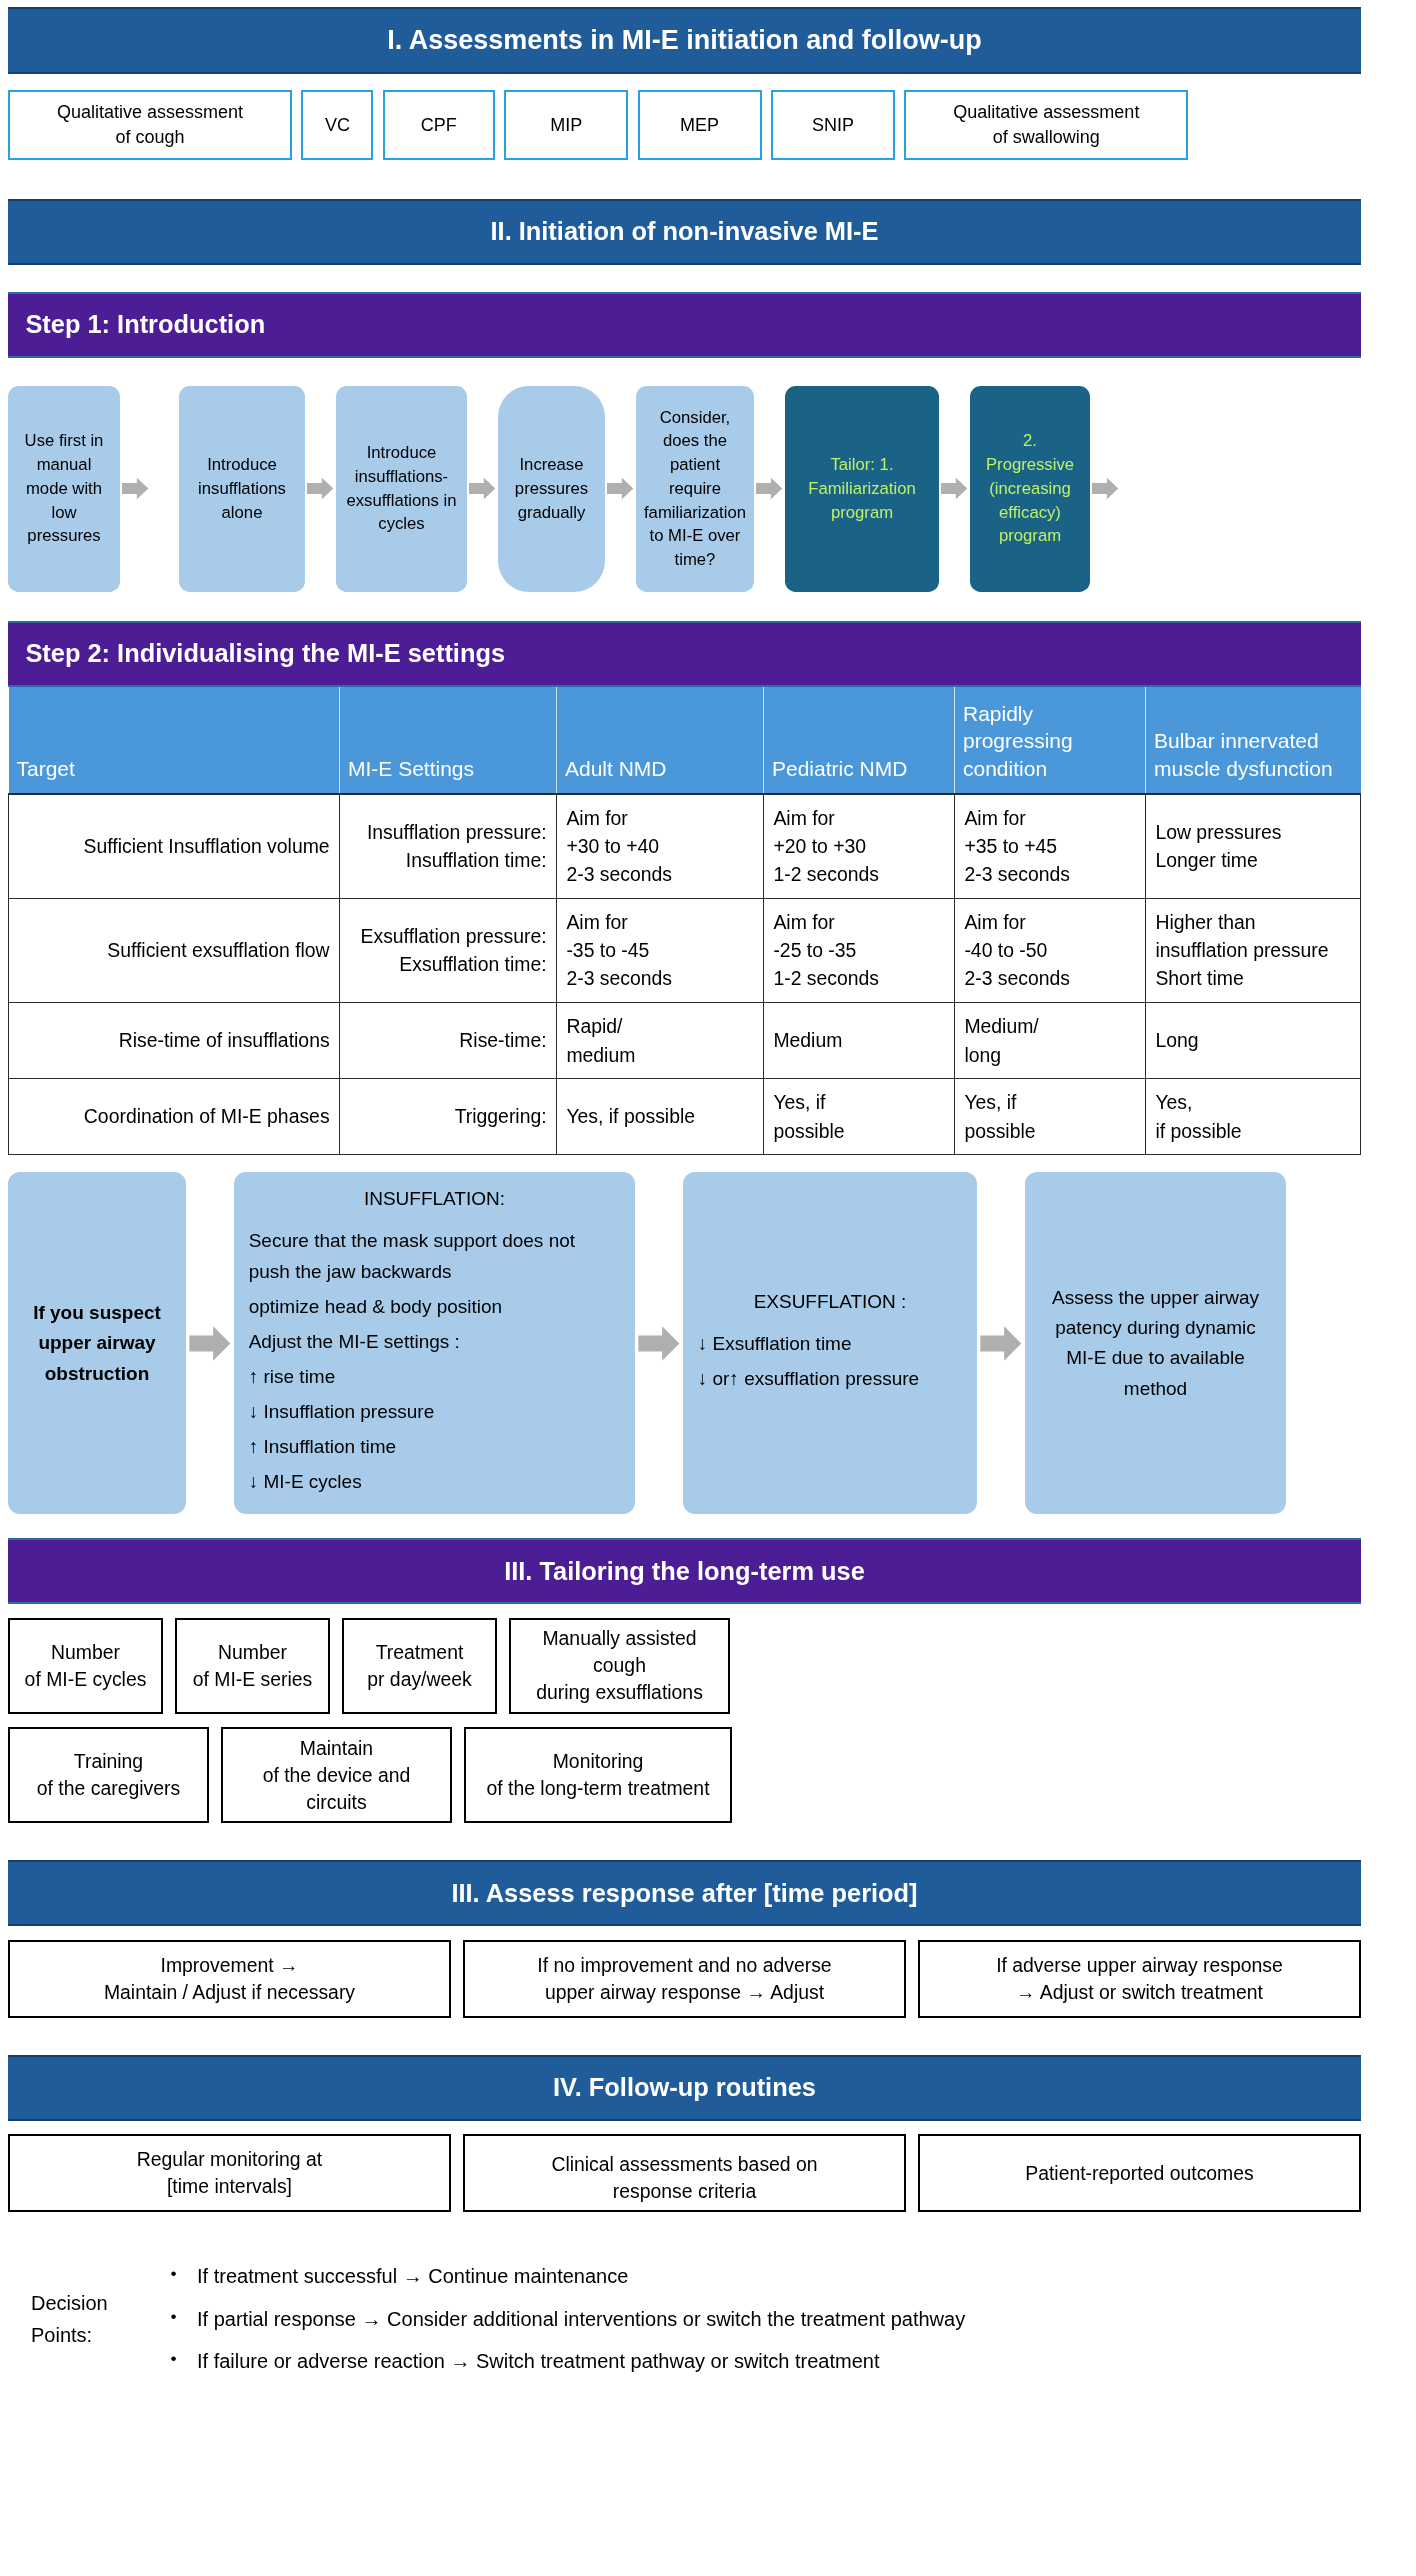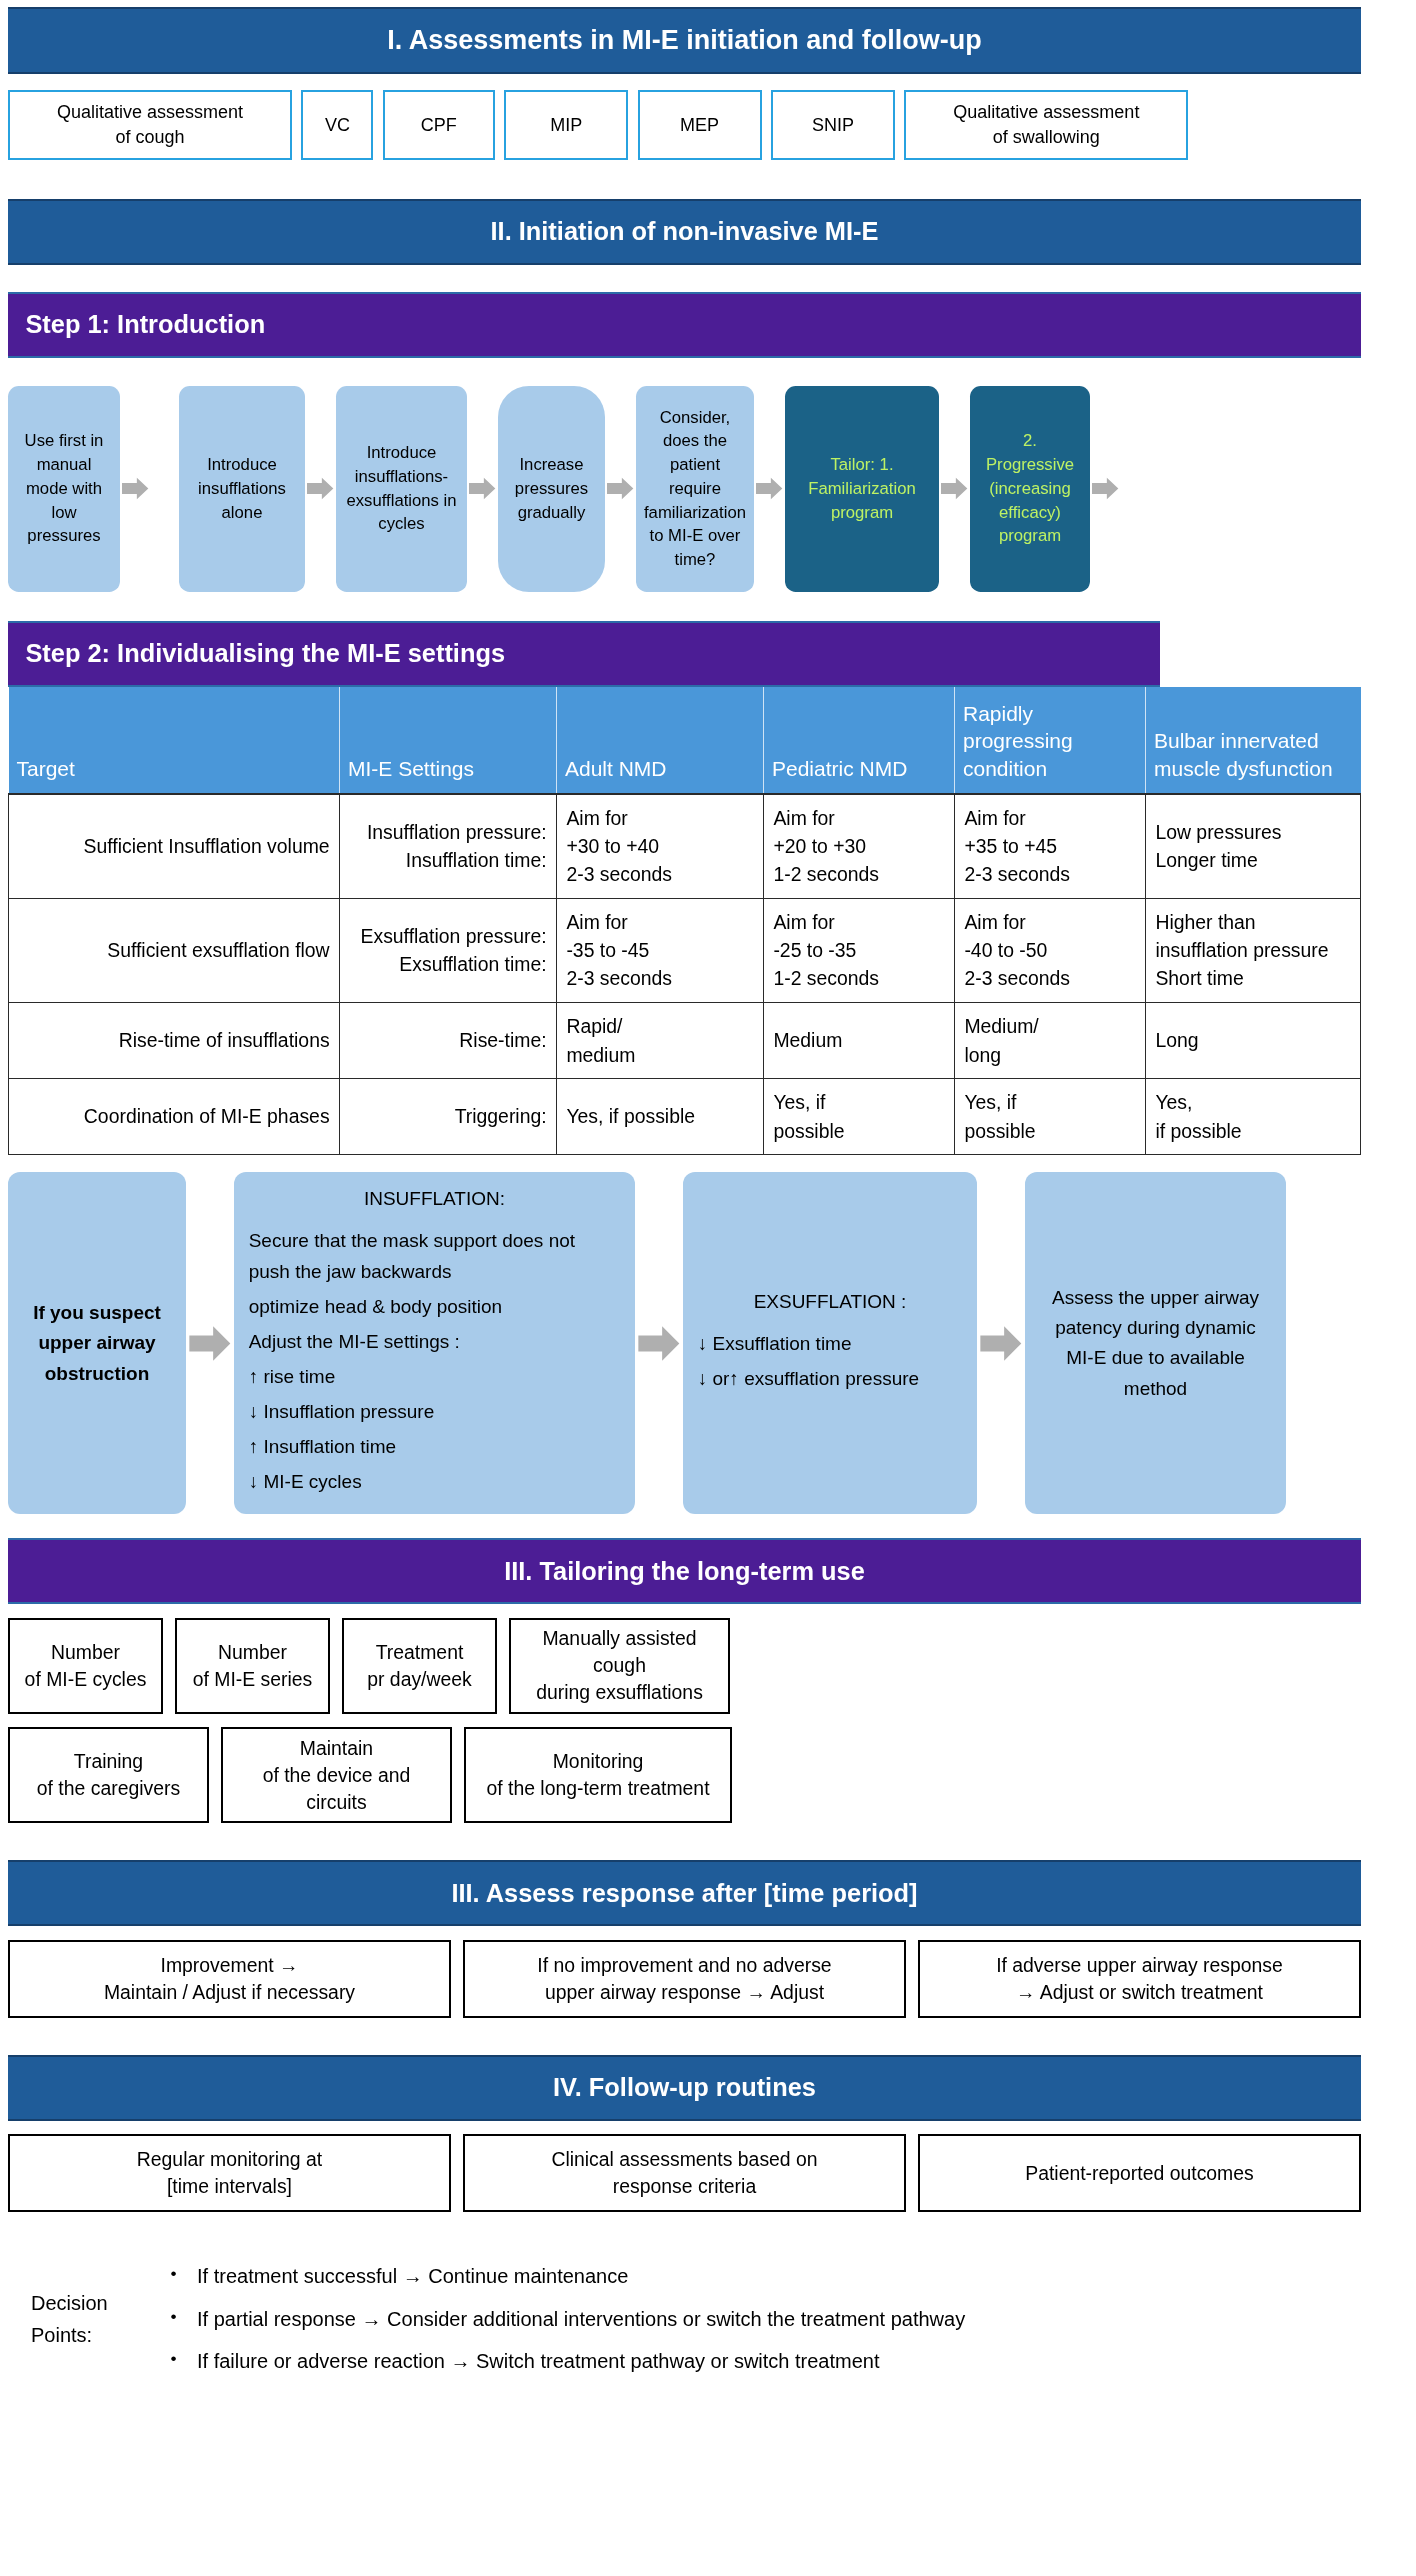--- a/index.html
+++ b/index.html
@@ -292,21 +292,21 @@
     <div class="flow-box darkblue" style="flex: 0 0 120px;">
       <span>2. Progressive (increasing efficacy) program</span>
     </div>
     <div class="flow-arrow">
       <svg width="27" height="23" viewBox="0 0 40 34">
         <path d="M0 9 L22 9 L22 1 L39 17 L22 33 L22 25 L0 25 Z" fill="#AFAFAF"></path>
       </svg>
     </div>
   </div>
 
-<div class="banner banner-light banner-left" id="banner-step2" style="height:66px;font-size:25.4px;margin:29px 0 0 0;width:1152px;">
+<div class="banner banner-light banner-left" id="banner-step2" style="height:66px;font-size:25.4px;margin:29px 0 0 0;width:1353px;">
   <span>Step 2: Individualising the MI-E settings</span>
 </div>
 
 <table class="mie-table">
   <colgroup>
     <col style="width:331px">
       <col style="width:217px">
       <col style="width:207px">
     <col style="width:191px">
       <col style="width:191px">
@@ -448,21 +448,21 @@
   </div>
 
 <div class="banner banner-dark banner-center" id="banner-IV">
   <span>IV. Follow-up routines</span>
 </div>
 
 <div class="plain-row" id="followup-row">
     <div class="plain-box" style="flex: 1 1 0px;">
       <span>Regular monitoring at<br>[time intervals]</span>
     </div>
-    <div class="plain-box" style="flex: 1 1 0px;">
+    <div class="plain-box" style="flex: 1 1 0px; align-items: flex-end;">
       <span>Clinical assessments based on<br>response criteria</span>
     </div>
     <div class="plain-box" style="flex: 1 1 0px;">
       <span>Patient-reported outcomes</span>
     </div>
   </div>
 
 <div class="decision-wrap">
   <div class="decision-label">Decision<br>Points:</div>
   <div class="decision-list" id="decision-list">

